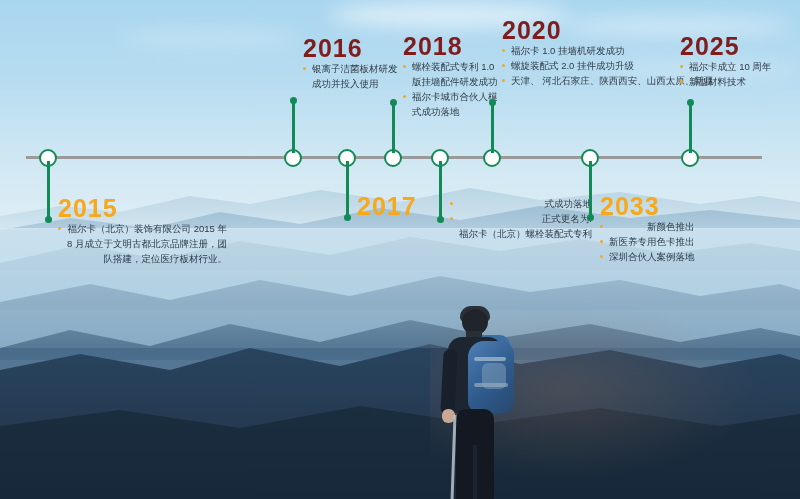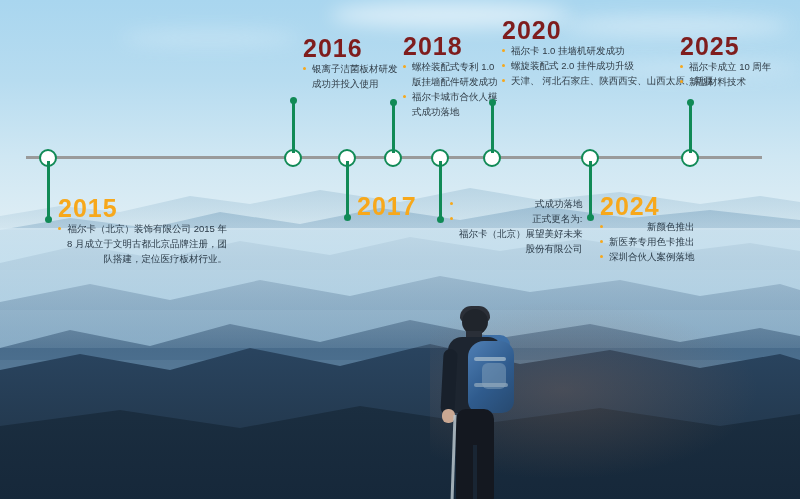--- a/index.html
+++ b/index.html
@@ -161,40 +161,39 @@
           <span class="li cont">式成功落地</span>
         </div>
       </div>
       <div class="node" style="left: 431px; top: 148.5px;"></div>
       <div class="stem" style="left: 438.5px; top: 161px; height: 58px;"></div>
       <div class="enddot" style="left: 436.5px; top: 216px;"></div>
       <div class="block below" style="left: 450px; top: 196px;">
         <div class="lines">
           <span class="li bulleted">式成功落地</span>
           <span class="li bulleted">正式更名为:</span>
-          <span class="li cont">福尔卡（北京）展望美好未来</span>
-          <span class="li cont">股份有限公司</span>
+          <span class="li cont">福尔卡（北京）螺栓装配式专利</span>
         </div>
       </div>
       <div class="node" style="left: 483px; top: 148.5px;"></div>
       <div class="stem" style="left: 490.5px; top: 103px; height: 50px;"></div>
       <div class="enddot" style="left: 488.5px; top: 99px;"></div>
       <div class="block aboveblk" style="left: 502px; top: 18px;">
         <div class="year">2020</div>
         <div class="lines">
           <span class="li bulleted">福尔卡 1.0 挂墙机研发成功</span>
           <span class="li bulleted">螺旋装配式 2.0 挂件成功升级</span>
           <span class="li bulleted">天津、 河北石家庄、陕西西安、山西太原、新疆</span>
         </div>
       </div>
       <div class="node" style="left: 581px; top: 148.5px;"></div>
       <div class="stem" style="left: 588.5px; top: 161px; height: 56px;"></div>
       <div class="enddot" style="left: 586.5px; top: 214px;"></div>
       <div class="block below" style="left: 600px; top: 194px;">
-        <div class="year">2024</div>
+        <div class="year">2033</div>
         <div class="lines">
           <span class="li bulleted">新颜色推出</span>
           <span class="li bulleted">新医养专用色卡推出</span>
           <span class="li bulleted">深圳合伙人案例落地</span>
         </div>
       </div>
       <div class="node" style="left: 681px; top: 148.5px;"></div>
       <div class="stem" style="left: 688.5px; top: 103px; height: 50px;"></div>
       <div class="enddot" style="left: 686.5px; top: 99px;"></div>
       <div class="block aboveblk" style="left: 680px; top: 34px;">

